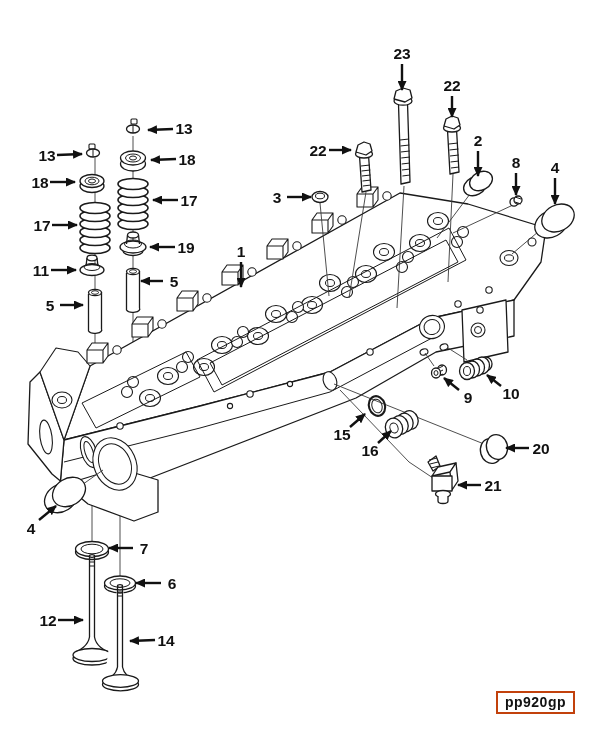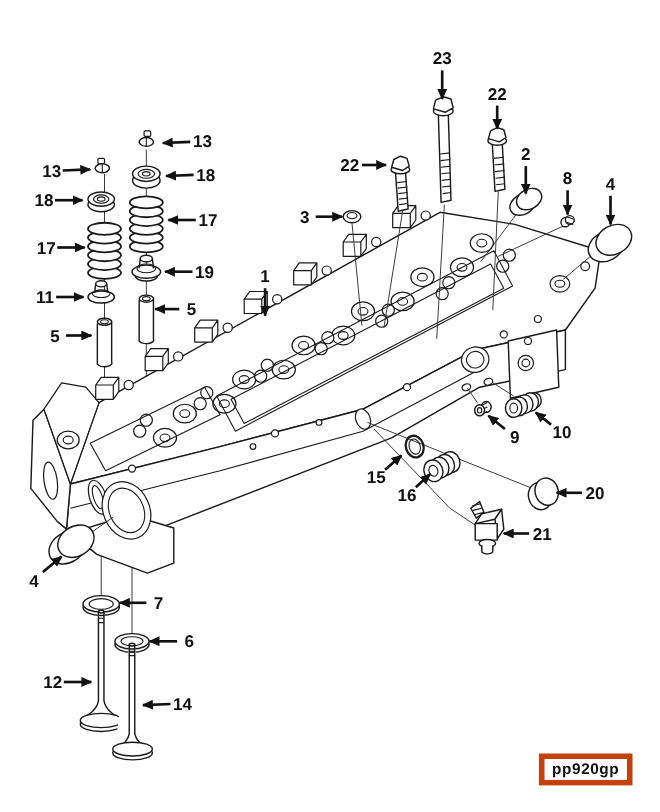--- a/index.html
+++ b/index.html
@@ -7,21 +7,21 @@
         font-family:"Liberation Sans", sans-serif;}
   svg{position:absolute;left:0;top:0;}
   .lnf  {stroke:#1a1a1a;stroke-width:1.3;fill:#ffffff;stroke-linejoin:round;}
   .lnf2 {stroke:#1a1a1a;stroke-width:1.1;fill:#ffffff;stroke-linejoin:round;}
   .det  {stroke:#1a1a1a;stroke-width:1.0;fill:none;stroke-linejoin:round;}
   .thin {stroke:#3a3a3a;stroke-width:0.9;fill:none;}
   .coil {stroke:#1a1a1a;stroke-width:1.6;fill:#ffffff;}
   .bold {stroke:#1a1a1a;stroke-width:2.1;fill:none;}
   .callout-arrow{stroke:#111111;stroke-width:2.4;}
   .callout-label{font:bold 15.5px "Liberation Sans", sans-serif;fill:#111;text-anchor:middle;}
-  .wm{position:absolute;right:25px;bottom:24px;border:5px solid #c2410c;background:#fff;
+  .wm{position:absolute;right:25px;bottom:24px;border:2px solid #c2410c;background:#fff;
       padding:1px 7px 2px 7px;font:bold 14px "Liberation Sans", sans-serif;color:#111;
       letter-spacing:0.5px;}
 </style>
 </head>
 <body>
 
 <div class="page">
 <svg id="diagram" width="600" height="738" viewBox="0 0 600 738">
   <defs>
     <marker id="ah" markerWidth="10" markerHeight="9" refX="9" refY="4.5" orient="auto" markerUnits="userSpaceOnUse">

